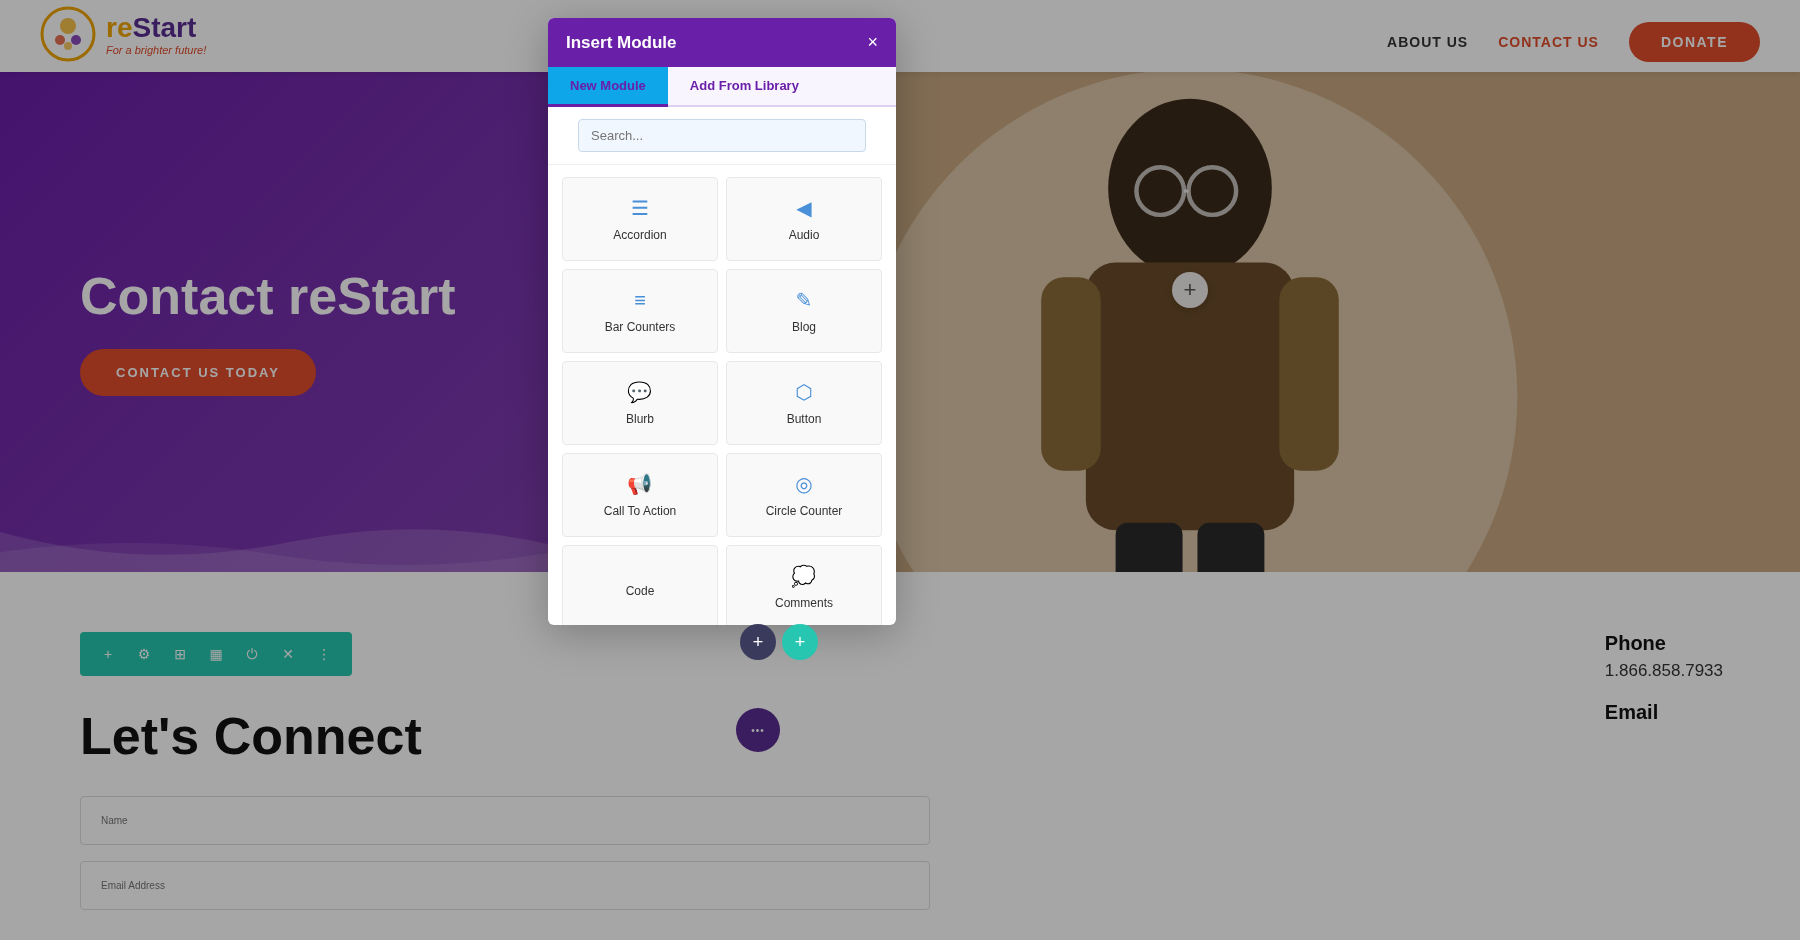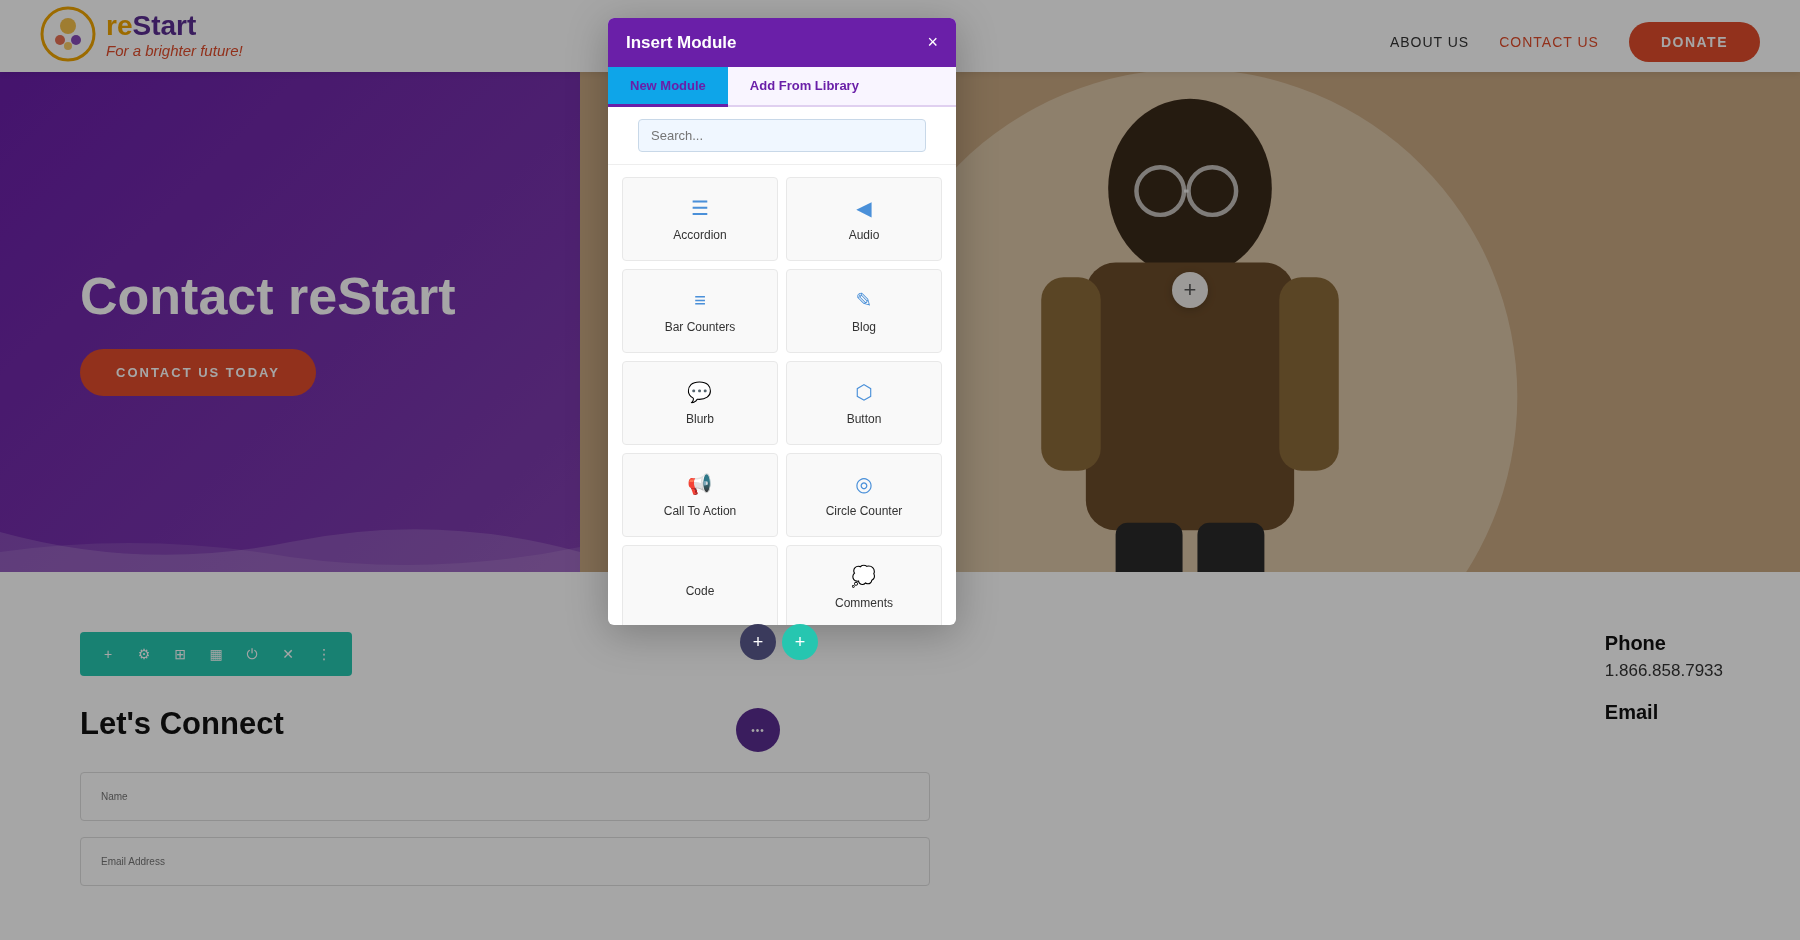--- a/index.html
+++ b/index.html
@@ -12,23 +12,23 @@
       box-shadow: 0 2px 6px rgba(0,0,0,0.08); position: relative; z-index: 10;
     }
     .logo-area { display: flex; align-items: center; gap: 10px; }
     .logo-icon {
       width: 56px; height: 56px;
     }
     .logo-text { display: flex; flex-direction: column; }
     .logo-restart { font-size: 28px; font-weight: 700; }
     .logo-restart span.re { color: #f0a500; }
     .logo-restart span.start { color: #5a2d91; }
-    .logo-tagline { font-size: 15px; color: #e04c2b; font-style: italic; }
+    .logo-tagline { font-size: 11px; color: #e04c2b; font-style: italic; }
     .nav-links { display: flex; align-items: center; gap: 30px; }
-    .nav-link { text-decoration: none; color: #333; font-size: 14px; font-weight: 400; letter-spacing: 1px; text-transform: uppercase; }
+    .nav-link { text-decoration: none; color: #333; font-size: 14px; font-weight: 700; letter-spacing: 1px; text-transform: uppercase; }
     .nav-link.active { color: #e04c2b; }
     .donate-btn {
       background: #e04c2b; color: #fff; border: none; border-radius: 30px;
       padding: 12px 32px; font-size: 14px; font-weight: 700; letter-spacing: 1.5px;
       text-transform: uppercase; cursor: pointer;
     }
 
     
     .hero {
       background: linear-gradient(135deg, #6a1fa8 0%, #7c3aad 40%, #9b59b6 80%, #c39bd3 100%);
@@ -63,41 +63,41 @@
     }
     .toolbar-bar {
       display: flex; align-items: center; gap: 8px;
       background: #26c6b0; border-radius: 4px; padding: 8px 14px;
       width: fit-content; margin-bottom: 30px;
     }
     .toolbar-btn {
       width: 28px; height: 28px; display: flex; align-items: center; justify-content: center;
       cursor: pointer; color: #fff; font-size: 14px;
     }
-    .section-title { font-size: 31px; font-weight: 900; color: #111; margin-bottom: 30px; }
+    .section-title { font-size: 52px; font-weight: 900; color: #111; margin-bottom: 30px; }
     .form-area { max-width: 850px; }
     .form-input {
       width: 100%; border: 1.5px solid #ddd; border-radius: 4px;
       padding: 18px 20px; font-size: 10px; color: #888; margin-bottom: 16px;
       outline: none; background: #fff;
     }
 
     
     .contact-side { position: absolute; right: 77px; top: 60px; }
     .contact-label { font-size: 20px; font-weight: 800; color: #111; margin-bottom: 6px; }
     .contact-value { font-size: 17px; color: #333; margin-bottom: 20px; }
     .contact-email-label { font-size: 20px; font-weight: 800; color: #111; }
 
     
     .modal-overlay {
       position: fixed; top: 0; left: 0; width: 100%; height: 100%;
       background: rgba(0,0,0,0.35); z-index: 100;
     }
     .modal {
-      position: fixed; top: 18px; left: 608px;
+      position: fixed; top: 18px; left: 548px;
       width: 348px; background: #fff; border-radius: 6px;
       box-shadow: 0 8px 40px rgba(0,0,0,0.25); z-index: 200; overflow: hidden;
     }
     .modal-header {
       background: #6a1fa8; color: #fff; padding: 14px 18px;
       display: flex; align-items: center; justify-content: space-between;
     }
     .modal-title { font-size: 17px; font-weight: 600; }
     .modal-close { cursor: pointer; font-size: 18px; color: #fff; background: none; border: none; }
     .modal-tabs {

